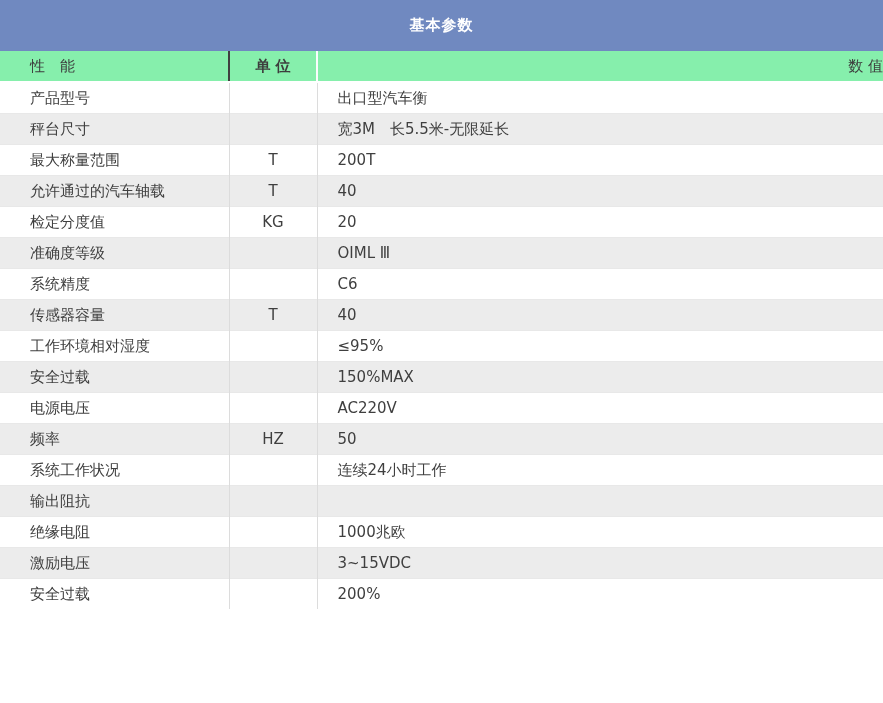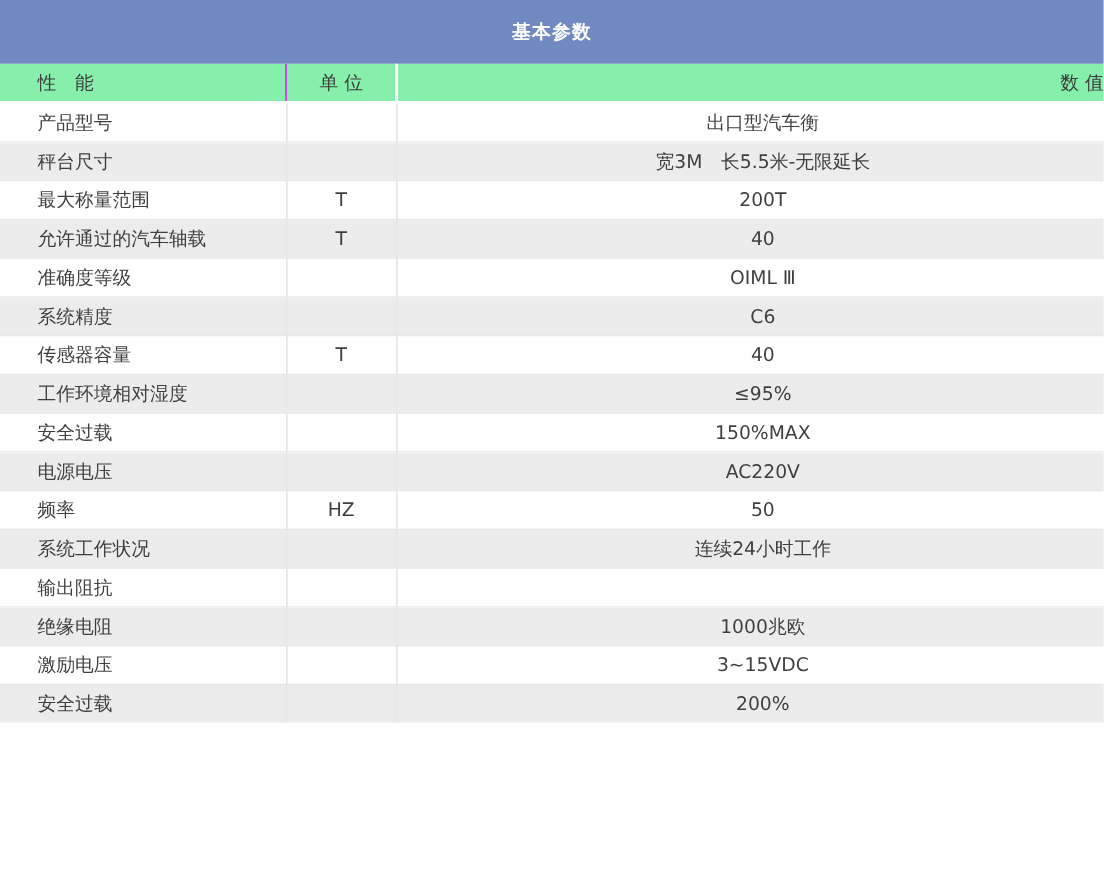--- a/index.html
+++ b/index.html
@@ -36,38 +36,38 @@
     background: #86efac;
     color: #3d3d3d;
     font-size: 15px;
     font-weight: normal;
     border-bottom: 2px solid #ffffff;
     padding: 0;
     white-space: nowrap;
     overflow: hidden;
   }
   tr.cols-row th.c-name  { text-align: left;  padding-left: 30px; }
-  tr.cols-row th.c-unit  { text-align: center; border-left: 2px solid #d946ef; }
+  tr.cols-row th.c-unit  { text-align: center; border-left: 2px solid #404040; font-weight: bold; }
   tr.cols-row th.c-value { text-align: right;  padding-left: 20px; border-left: 2px solid #fafcfe; }
   
   tbody td {
     height: 30px;
     font-size: 15px;
     color: #3f3f3f;
     border-top: 1px solid #e8e8e8;
     padding: 0;
     white-space: nowrap;
     overflow: hidden;
     vertical-align: middle;
   }
   tbody tr:first-child td { border-top: none; }
   tbody tr:nth-child(even) td { background: #ececec; }
   tbody td.c-name  { padding-left: 30px; }
   tbody td.c-unit  { text-align: center; border-left: 1px solid #dcdcdc; }
-  tbody td.c-value { padding-left: 20px; border-left: 1px solid #dcdcdc; text-align: center; }
+  tbody td.c-value { padding-left: 20px; border-left: 1px solid #dcdcdc; }
 </style>
 </head>
 <body>
 
 <table class="spec-table">
   <colgroup>
     <col style="width:229px">
     <col style="width:88px">
     <col style="width:566px">
   </colgroup>
@@ -99,20 +99,25 @@
     <td class="c-unit">T</td>
     <td class="c-value">200T</td>
   </tr>
 
   <tr>
     <td class="c-name">允许通过的汽车轴载</td>
     <td class="c-unit">T</td>
     <td class="c-value">40</td>
   </tr>
 
+  <tr>
+    <td class="c-name">检定分度值</td>
+    <td class="c-unit">KG</td>
+    <td class="c-value">20</td>
+  </tr>
 
   <tr>
     <td class="c-name">准确度等级</td>
     <td class="c-unit"></td>
     <td class="c-value">OIML  Ⅲ</td>
   </tr>
 
   <tr>
     <td class="c-name">系统精度</td>
     <td class="c-unit"></td>

